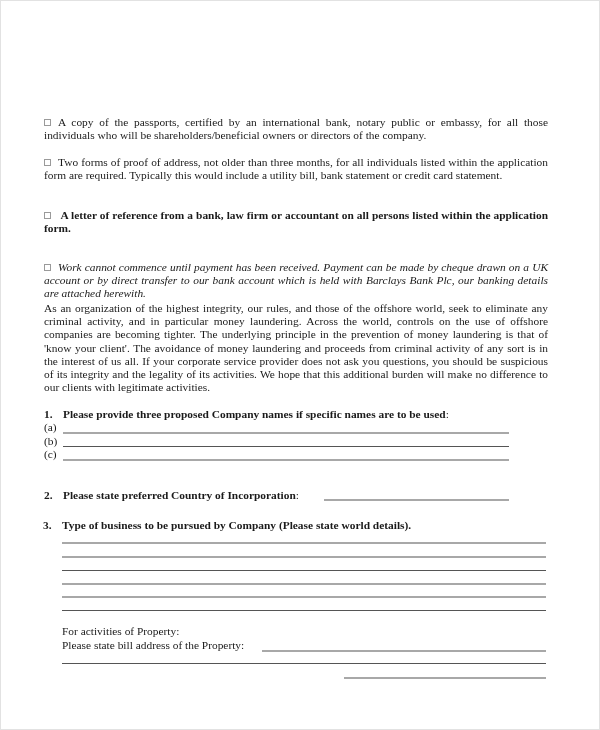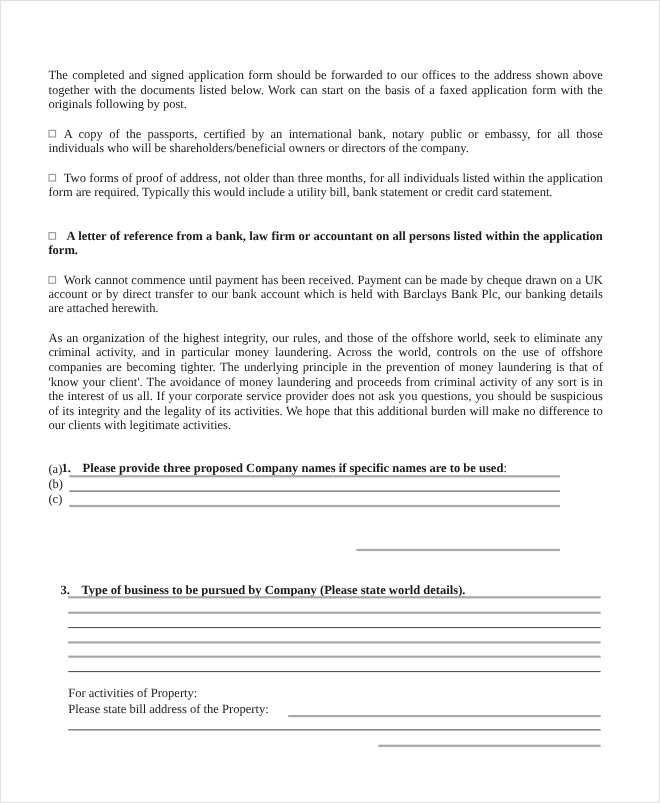--- a/index.html
+++ b/index.html
@@ -26,21 +26,21 @@
       display: inline-block;
       width: 7px; height: 7px;
       border: 1px solid #9a9a9a;
       margin-right: 7px;
       vertical-align: 0px;
       box-sizing: border-box;
     }
     .q {
       position: absolute;
       font-weight: bold;
-      margin: 12px;
+      margin: 0;
       white-space: nowrap;
     }
     .q .num { display: inline-block; width: 19px; }
     .q .colon { font-weight: normal; }
     .lbl {
       position: absolute;
       left: 43px;
       white-space: nowrap;
     }
     .rule {
@@ -53,43 +53,43 @@
       position: absolute;
       white-space: nowrap;
       margin: 0;
     }
   </style>
 </head>
 <body>
 
 <div class="page">
 
-  <p class="para last-left" style="top:62px;">The completed and signed application form should be forwarded to our offices to the address shown above together with the documents listed below. Work can start on the basis of a faxed application form with the originals following by post.</p>
 
   <p class="para last-left" style="top:155px;"><span class="cb"></span><span>Two forms of proof of address, not older than three months, for all individuals listed within the application form are required. Typically this would include a utility bill, bank statement or credit card statement.</span></p>
 
   <p class="para last-left" style="top:115px;"><span class="cb"></span><span>A copy of the passports, certified by an international bank, notary public or embassy, for all those individuals who will be shareholders/beneficial owners or directors of the company.</span></p>
 
   <p class="para last-left" style="top:208px;font-weight:bold;"><span class="cb"></span><span> A letter of reference from a bank, law firm or accountant on all persons listed within the application form.</span></p>
 
-  <p class="para last-left" style="top:248px;"><span class="cb"></span><span>Work cannot commence until payment has been received. Payment can be made by cheque drawn on a UK account or by direct transfer to our bank account which is held with Barclays Bank Plc, our banking details are attached herewith.</span></p>
+  <p class="para last-left" style="top:260px;font-style:italic;"><span class="cb"></span><span>Work cannot commence until payment has been received. Payment can be made by cheque drawn on a UK account or by direct transfer to our bank account which is held with Barclays Bank Plc, our banking details are attached herewith.</span></p>
 
   <p class="para last-left" style="top:301px;">As an organization of the highest integrity, our rules, and those of the offshore world, seek to eliminate any criminal activity, and in particular money laundering. Across the world, controls on the use of offshore companies are becoming tighter. The underlying principle in the prevention of money laundering is that of 'know your client'. The avoidance of money laundering and proceeds from criminal activity of any sort is in the interest of us all. If your corporate service provider does not ask you questions, you should be suspicious of its integrity and the legality of its activities. We hope that this additional burden will make no difference to our clients with legitimate activities.</p>
 
   <p class="q" style="left:43px; top:407px;"><span class="num">1.</span><span>Please provide three proposed Company names if specific names are to be used</span><span class="colon">:</span></p>
 
   <span class="lbl" style="top:420px;">(a)</span>
   <div class="rule light" style="left:62px; top:431px; width:446px;"></div>
 
   <span class="lbl" style="top:434px;">(b)</span>
   <div class="rule" style="left:62px; top:445px; width:446px;"></div>
 
   <span class="lbl" style="top:447px;">(c)</span>
   <div class="rule light" style="left:62px; top:458px; width:446px;"></div>
 
+  <p class="q" style="left:43px; top:488px;"><span class="num">2.</span><span>Please state preferred Country of Incorporation</span><span class="colon">:</span></p>
   <div class="rule light" style="left:323px; top:498px; width:185px;"></div>
 
   <p class="q" style="left:42px; top:518px;"><span class="num">3.</span><span>Type of business to be pursued by Company (Please state world details).</span></p>
 
   <div class="rule light" style="left:61px; top:541px; width:484px;"></div>
   <div class="rule light" style="left:61px; top:555px; width:484px;"></div>
   <div class="rule" style="left:61px; top:569px; width:484px;"></div>
   <div class="rule light" style="left:61px; top:582px; width:484px;"></div>
   <div class="rule light" style="left:61px; top:595px; width:484px;"></div>
   <div class="rule" style="left:61px; top:609px; width:484px;"></div>

